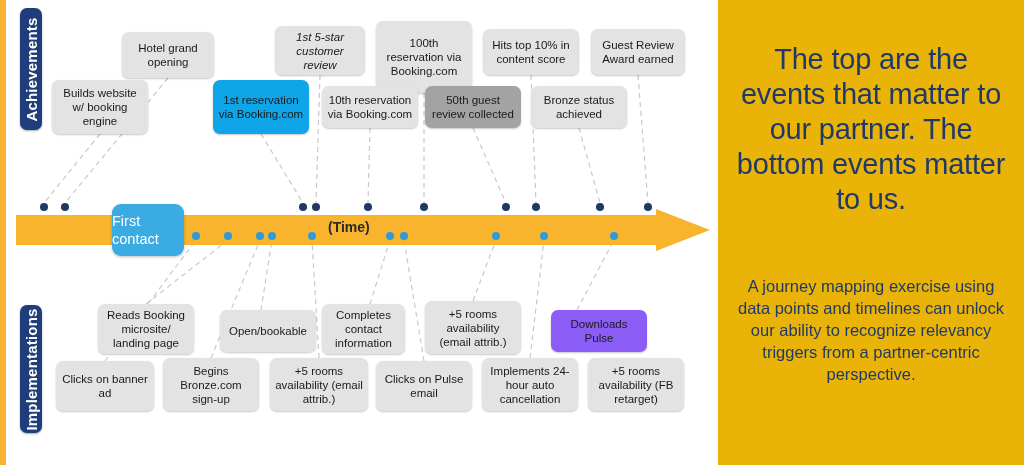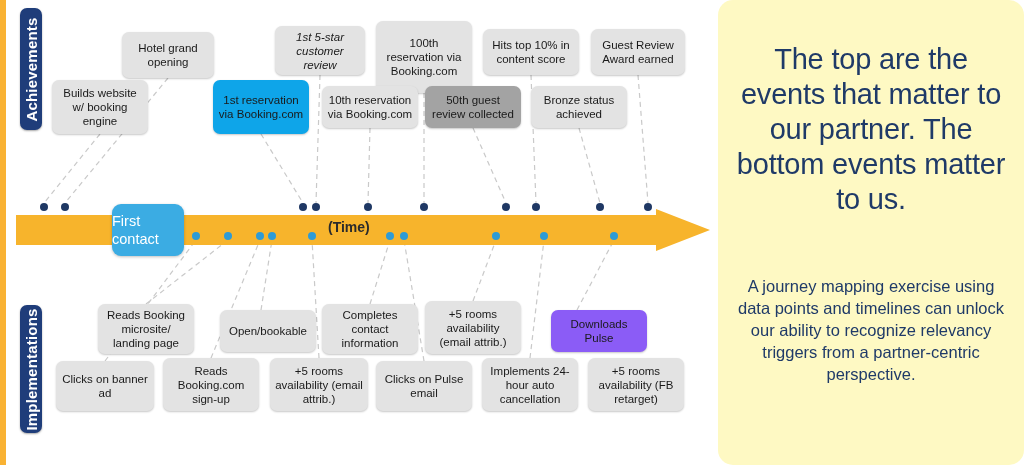--- a/index.html
+++ b/index.html
@@ -159,34 +159,34 @@
       </div>
       <div class="card" style="left: 531px; top: 86px; width: 96px; height: 42px; background: rgb(227, 227, 227);">
         <span>Bronze status achieved</span>
       </div>
       <div class="card" style="left: 98px; top: 304px; width: 96px; height: 50px; background: rgb(227, 227, 227);">
         <span>Reads Booking microsite/ landing page</span>
       </div>
       <div class="card" style="left: 220px; top: 310px; width: 96px; height: 42px; background: rgb(227, 227, 227);">
         <span>Open/bookable</span>
       </div>
-      <div class="card" style="left: 322px; top: 304px; width: 96px; height: 50px; background: rgb(227, 227, 227);">
+      <div class="card" style="left: 322px; top: 304px; width: 83px; height: 50px; background: rgb(227, 227, 227);">
         <span>Completes contact information</span>
       </div>
       <div class="card" style="left: 425px; top: 301px; width: 96px; height: 53px; background: rgb(227, 227, 227);">
         <span>+5 rooms availability (email attrib.)</span>
       </div>
       <div class="card" style="left: 551px; top: 310px; width: 96px; height: 42px; background: #8b5cf6;">
         <span>Downloads Pulse</span>
       </div>
       <div class="card" style="left: 56px; top: 361px; width: 98px; height: 50px; background: rgb(227, 227, 227);">
         <span>Clicks on banner ad</span>
       </div>
       <div class="card" style="left: 163px; top: 358px; width: 96px; height: 53px; background: rgb(227, 227, 227);">
-        <span>Reads Booking.com sign-up</span>
+        <span>Begins Bronze.com sign-up</span>
       </div>
       <div class="card" style="left: 270px; top: 358px; width: 98px; height: 53px; background: rgb(227, 227, 227);">
         <span>+5 rooms availability (email attrib.)</span>
       </div>
       <div class="card" style="left: 376px; top: 361px; width: 96px; height: 50px; background: rgb(227, 227, 227);">
         <span>Clicks on Pulse email</span>
       </div>
       <div class="card" style="left: 482px; top: 358px; width: 96px; height: 53px; background: rgb(227, 227, 227);">
         <span>Implements 24-hour auto cancellation</span>
       </div>
@@ -210,18 +210,18 @@
       <div class="dot bot" style="left: 256px; top: 232px; background: rgb(46, 155, 214);"></div>
       <div class="dot bot" style="left: 268px; top: 232px; background: rgb(46, 155, 214);"></div>
       <div class="dot bot" style="left: 308px; top: 232px; background: rgb(46, 155, 214);"></div>
       <div class="dot bot" style="left: 386px; top: 232px; background: rgb(46, 155, 214);"></div>
       <div class="dot bot" style="left: 400px; top: 232px; background: rgb(46, 155, 214);"></div>
       <div class="dot bot" style="left: 492px; top: 232px; background: rgb(46, 155, 214);"></div>
       <div class="dot bot" style="left: 540px; top: 232px; background: rgb(46, 155, 214);"></div>
       <div class="dot bot" style="left: 610px; top: 232px; background: rgb(46, 155, 214);"></div>
     </div>
 
-  <div class="right-panel" style="background: #fef9c3; border-radius: 15px;">
+  <div class="right-panel" style="background: #eab308;">
     <div class="rp-heading" style="color: rgb(31, 58, 104);">The top are the events that matter to our partner. The bottom events matter to us.</div>
     <div class="rp-body" style="color: rgb(31, 58, 104);">A journey mapping exercise using data points and timelines can unlock our ability to recognize relevancy triggers from a partner-centric perspective.</div>
   </div>
 
 </div>
 
 </body></html>

